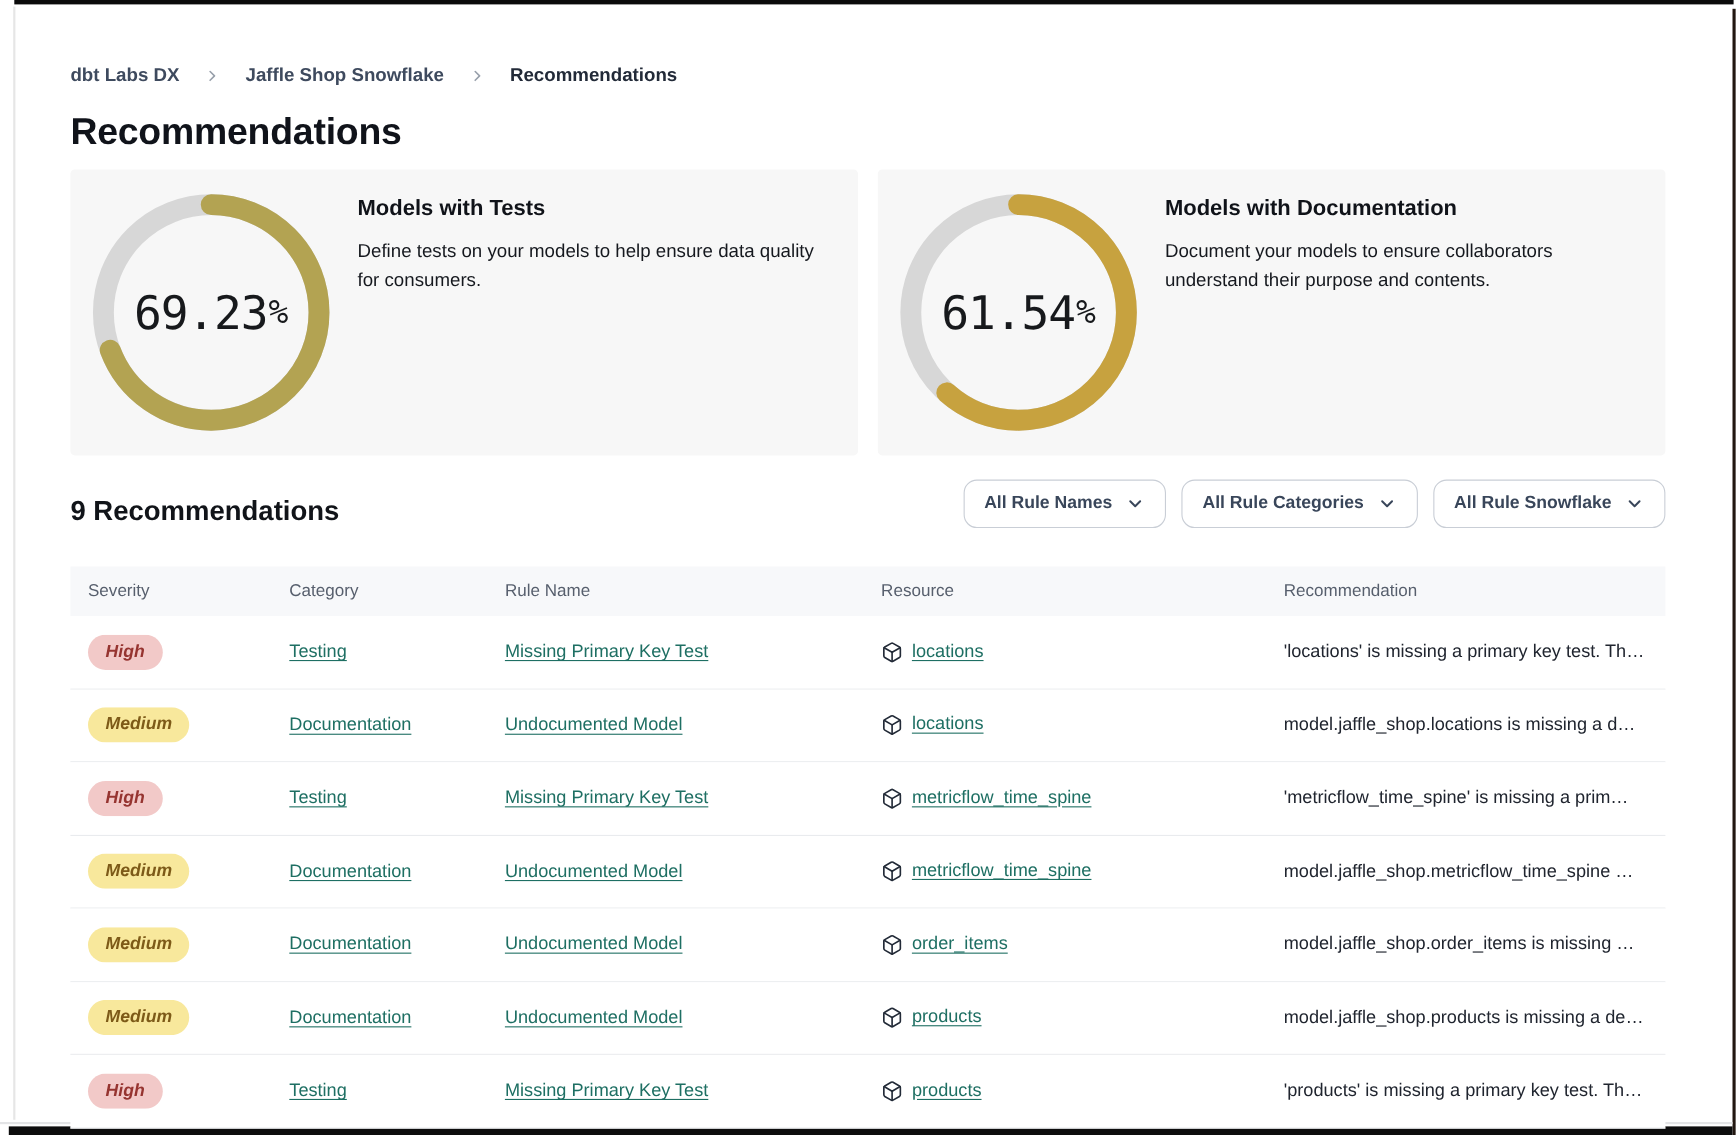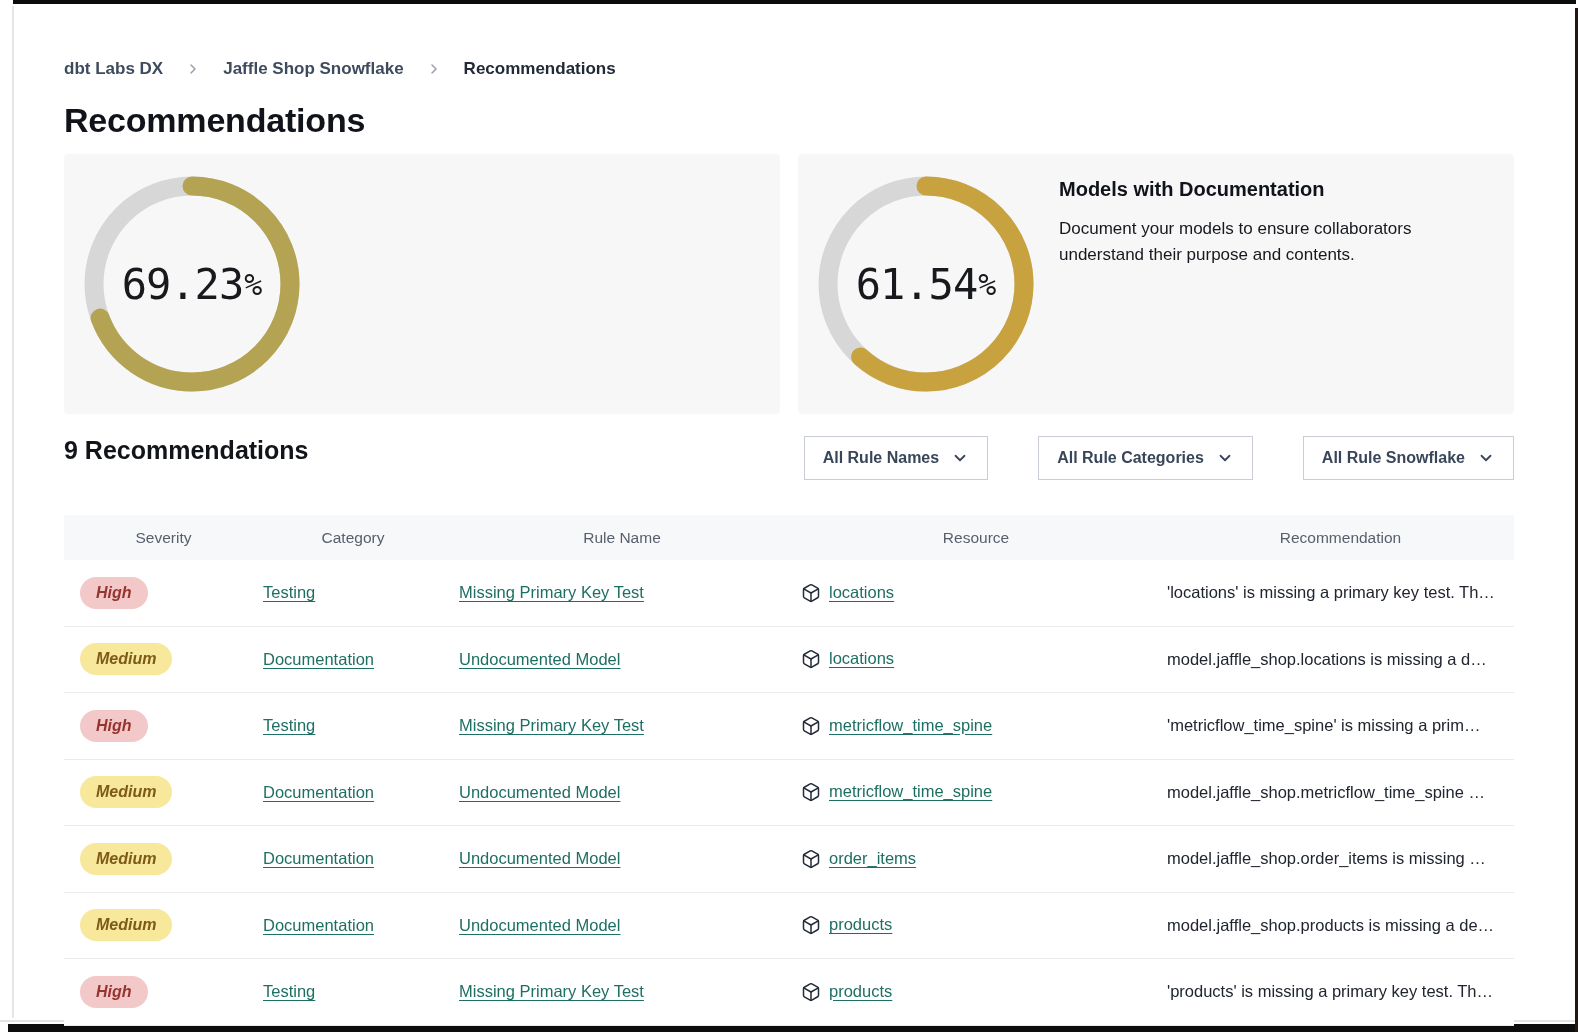--- a/index.html
+++ b/index.html
@@ -31,33 +31,33 @@
   .donut-wrap svg { width:216px; height:216px; display:block; }
   .donut-label { position:absolute; inset:0; display:flex; align-items:center; justify-content:center;
                  font-family:"DejaVu Sans Mono", monospace; color:#17191c; }
   .donut-label .num { font-size:42px; font-weight:400; letter-spacing:-1px; }
   .donut-label .sign { font-size:30px; margin-left:1px; }
   .card-text { margin-left:25px; padding-top:24px; padding-right:26px; }
   .card-text h2 { font-size:20px; font-weight:700; color:#101319; margin-bottom:15px; }
   .card-text p { font-size:17px; line-height:26px; color:#15181e; max-width:452px; }
 
   
-  .list-head { display:flex; align-items:flex-start; justify-content:space-between; margin-top:22px; height:44px; }
+  .list-head { display:flex; align-items:flex-end; justify-content:space-between; margin-top:22px; height:44px; }
   .list-head h2 { font-size:25px; font-weight:700; color:#111419; }
   .filters { display:flex; gap:14px; }
   .filter-btn { display:inline-flex; align-items:center; gap:12px; height:44px; padding:0 18px;
-                background:#ffffff; border:1px solid #c9ced6; border-radius:0;
-                font-family:"Liberation Sans", sans-serif; font-size:16px; font-weight:700; color:#39465a; cursor:pointer;margin-left:36px; }
+                background:#ffffff; border:1px solid #c9ced6; border-radius:12px;
+                font-family:"Liberation Sans", sans-serif; font-size:16px; font-weight:700; color:#39465a; cursor:pointer; }
   .filter-btn svg { display:block; }
 
   
   .rec-table { margin-top:35px; }
   .thead, .trow { display:grid; grid-template-columns:183px 196px 342px 366px 1fr; align-items:center; }
   .thead { height:45px; background:#f7f8fa; font-size:15.5px; color:#575f6d; }
-  .thead .hcell { padding-left:16px;text-align:center; }
+  .thead .hcell { padding-left:16px; }
   .trow { height:66.5px; border-bottom:1px solid #e9ebee; background:#ffffff; }
   .cell { padding-left:16px; white-space:nowrap; overflow:hidden; }
   .badge { display:inline-block; padding:7px 16px; border-radius:18px; font-size:16px; font-weight:700;font-style:italic; }
   .badge--high   { background:#f2c9c8; color:#963430; }
   .badge--medium { background:#f8e89c; color:#7d5a18; }
   .tlink { color:#1e6f63; text-decoration:underline; text-underline-offset:3px; font-size:16.5px; cursor:pointer; }
   .cell-resource { display:flex; gap:8px; }
   .res-icon { display:inline-flex; flex:0 0 auto; color:#232b38; }
   .cell-rec { font-size:16.5px; color:#20252f; }
 </style>
@@ -97,20 +97,24 @@
         <div class="donut-wrap">
           <svg viewBox="0 0 216 216">
             <circle cx="108" cy="108" r="98" fill="none" stroke="#d7d7d7" stroke-width="19"></circle>
             <circle cx="108" cy="108" r="98" fill="none" stroke="#b3a352" stroke-width="19" stroke-linecap="round" transform="rotate(-90 108 108)" stroke-dasharray="426.2852204397219 615.7521601035994"></circle>
           </svg>
           <div class="donut-label">
             <span class="num">69.23</span>
               <span class="sign">%</span>
           </div>
         </div>
+        <div class="card-text">
+          <h2>Models with Tests</h2>
+          <p>Define tests on your models to help ensure data quality for consumers.</p>
+        </div>
       </div>
 
       <div class="card">
         <div class="donut-wrap">
           <svg viewBox="0 0 216 216">
             <circle cx="108" cy="108" r="98" fill="none" stroke="#d7d7d7" stroke-width="19"></circle>
             <circle cx="108" cy="108" r="98" fill="none" stroke="#c7a23f" stroke-width="19" stroke-linecap="round" transform="rotate(-90 108 108)" stroke-dasharray="378.93387932775505 615.7521601035994"></circle>
           </svg>
           <div class="donut-label">
             <span class="num">61.54</span>

